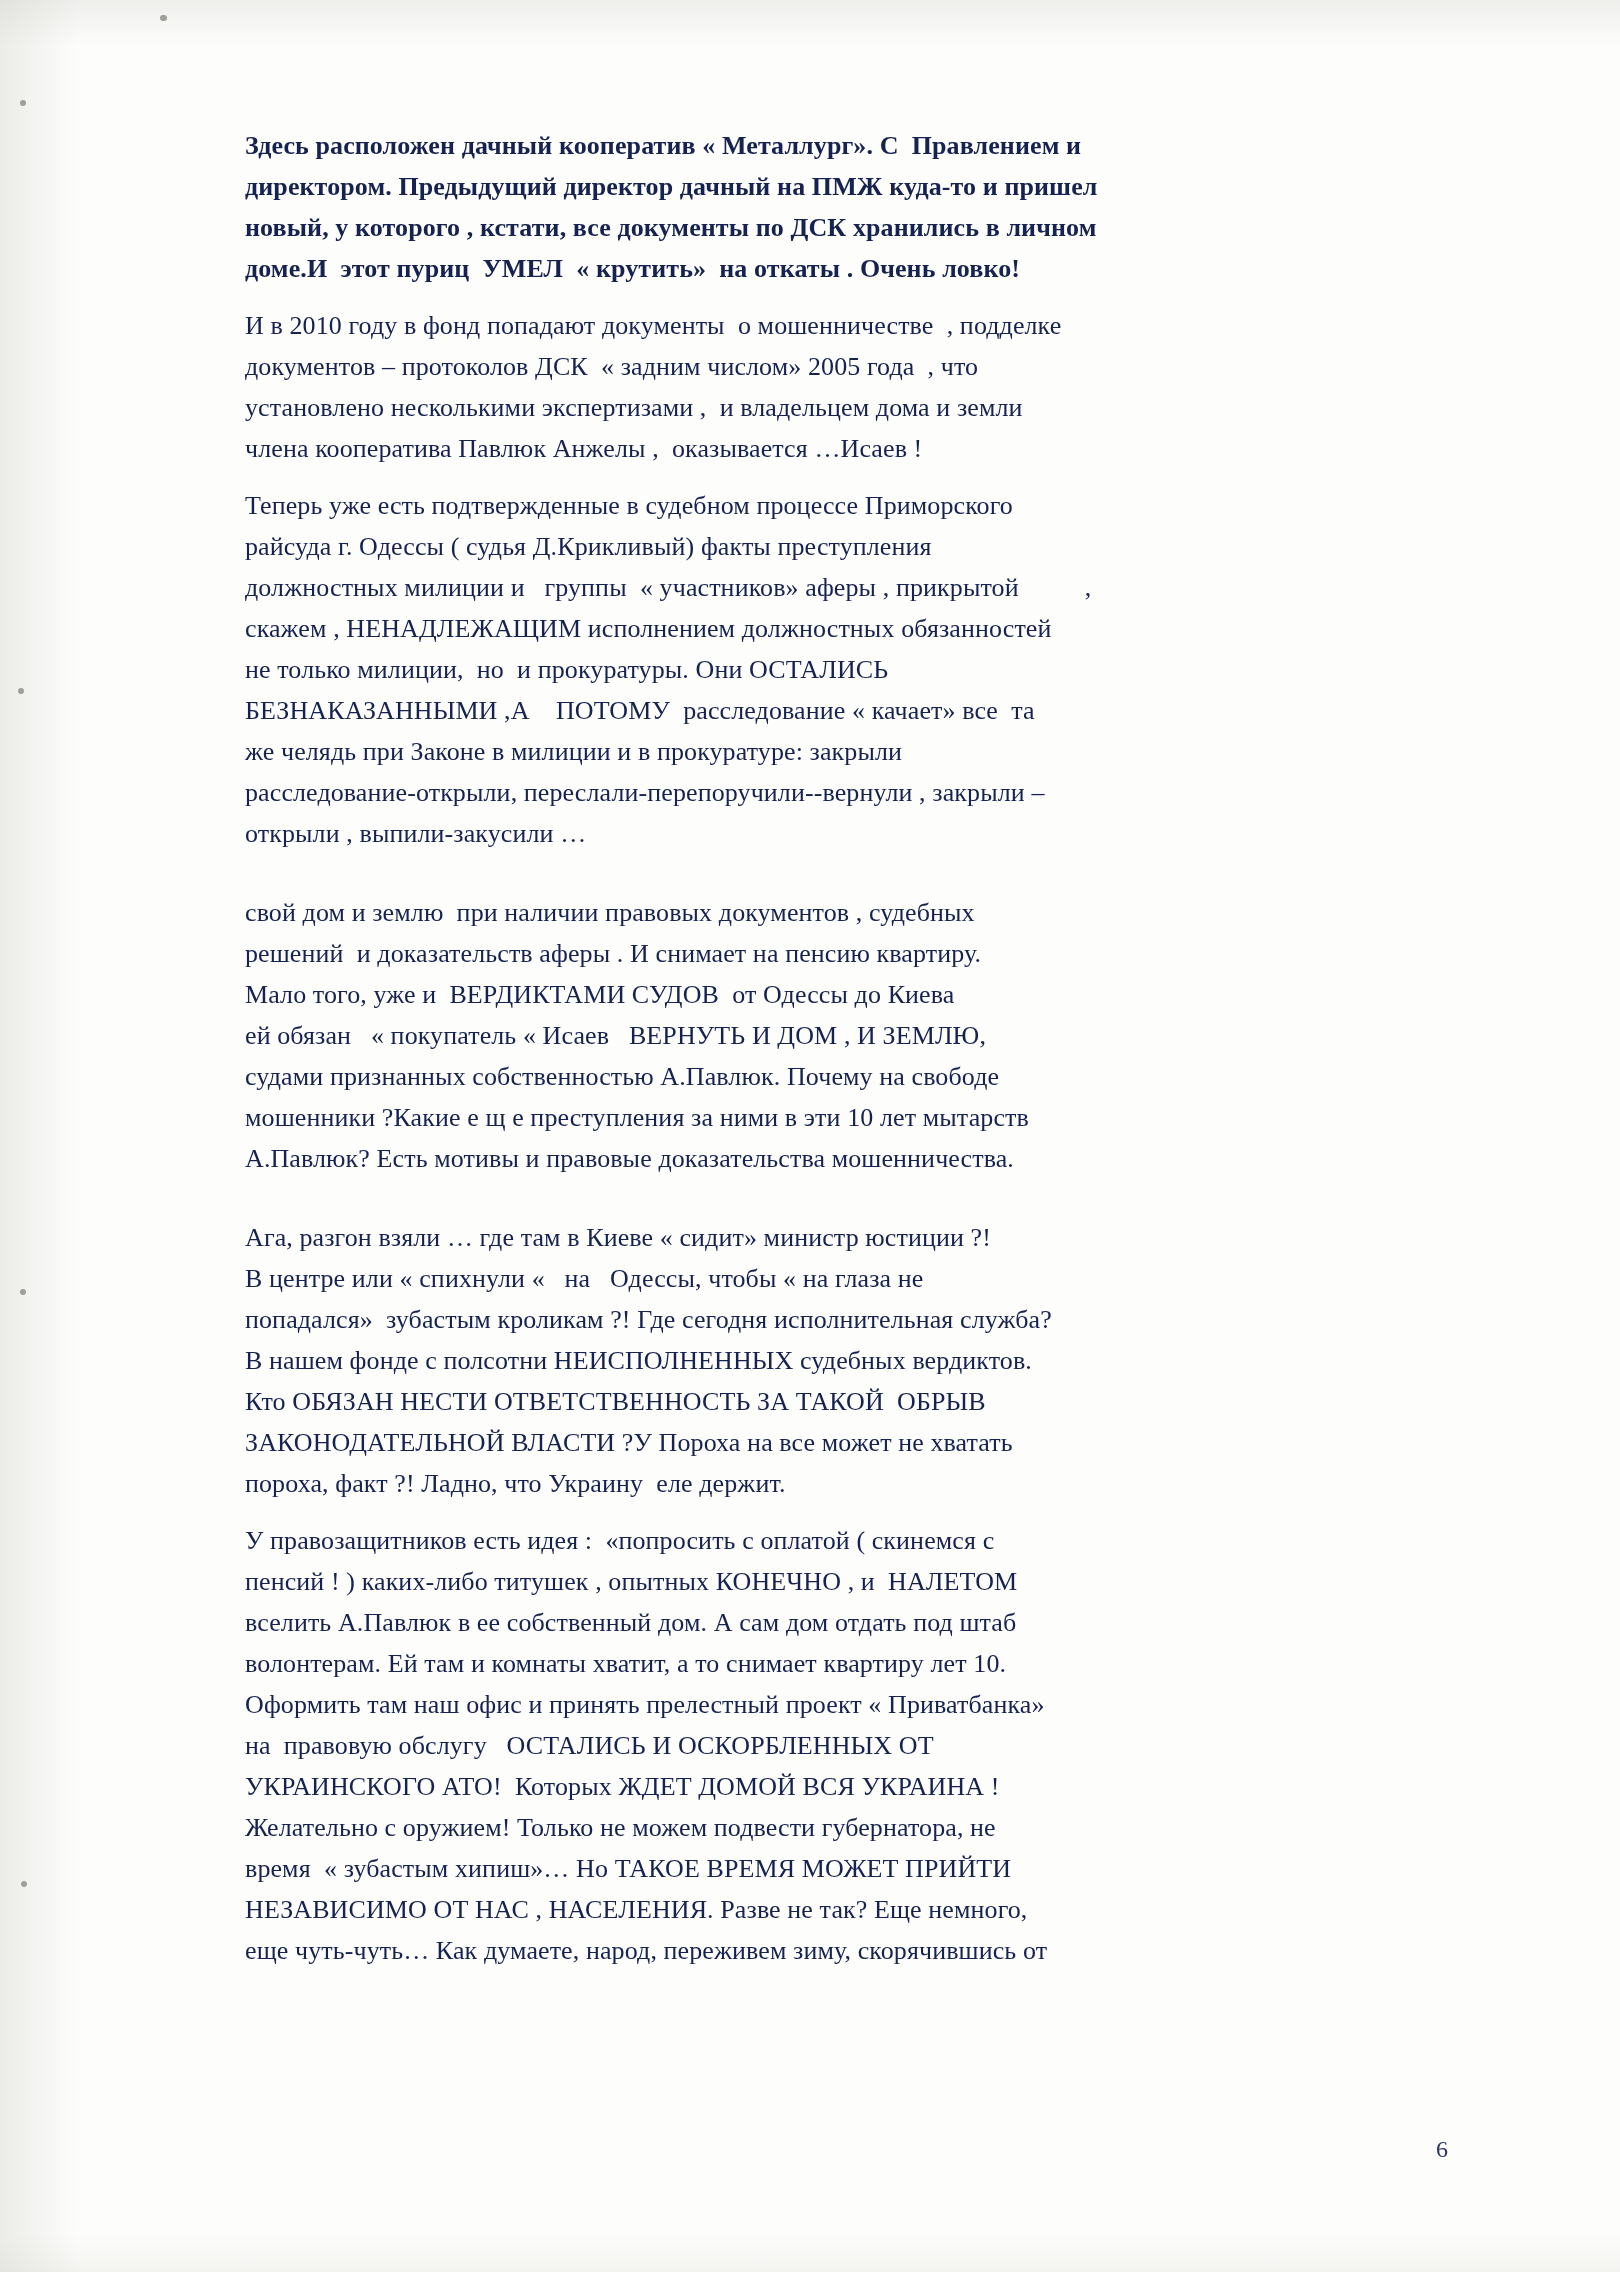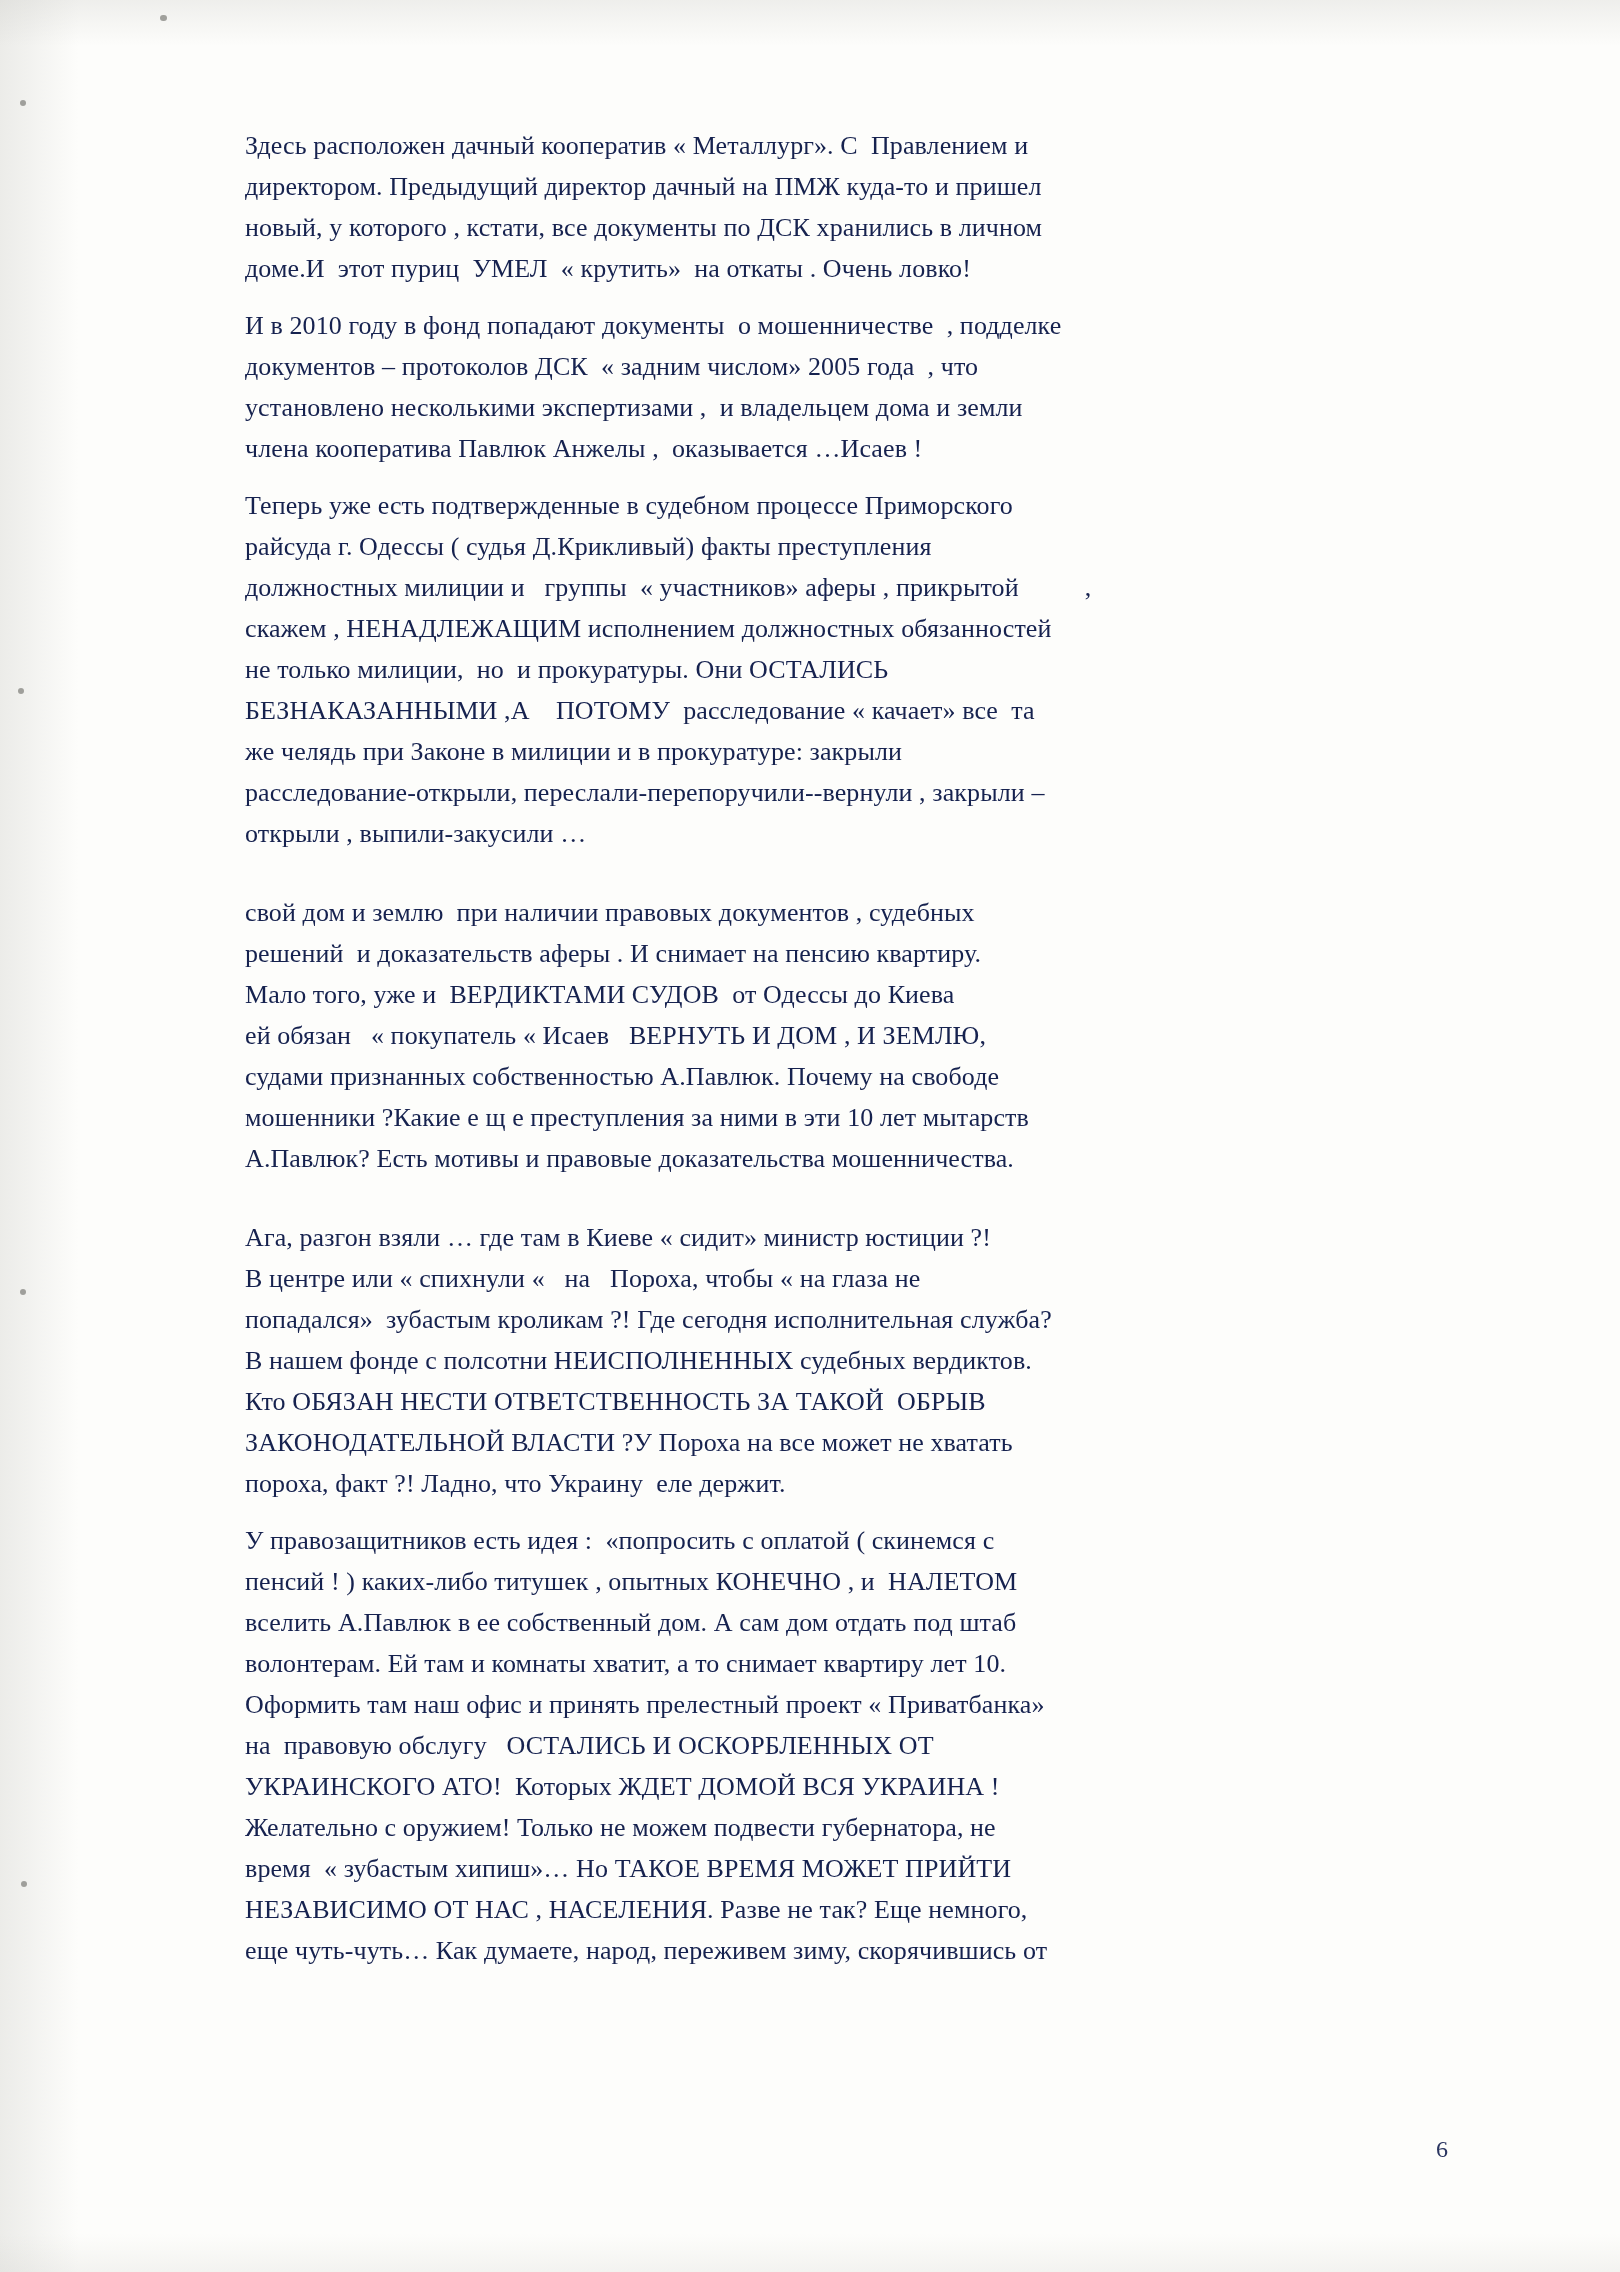--- a/index.html
+++ b/index.html
@@ -68,21 +68,21 @@
     letter-spacing: 0.1px;
     text-align: left;
   }
   .para + .para { margin-top: 16px; }
 
   .gap { height: 38px; }
 
   .line { display: block; white-space: pre-wrap; }
 
   
-  .b { font-weight: normal; }
+  .b { font-weight: bold; }
 
   .page-number {
     position: absolute;
     right: 172px;
     bottom: 110px;
     font-size: 24px;
     color: #2a3560;
     font-family: "Liberation Serif", serif;
   }
 </style>
@@ -138,21 +138,21 @@
       <span class="line">ей обязан   « покупатель « Исаев   ВЕРНУТЬ И ДОМ , И ЗЕМЛЮ,</span>
       <span class="line">судами признанных собственностью А.Павлюк. Почему на свободе</span>
       <span class="line">мошенники ?Какие е щ е преступления за ними в эти 10 лет мытарств</span>
       <span class="line">А.Павлюк? Есть мотивы и правовые доказательства мошенничества.</span>
     </p>
 
     <div class="gap"></div>
 
     <p class="para">
       <span class="line">Ага, разгон взяли … где там в Киеве « сидит» министр юстиции ?!</span>
-      <span class="line">В центре или « спихнули «   на   Пороха, чтобы « на глаза не</span>
+      <span class="line">В центре или « спихнули «   на   Одессы, чтобы « на глаза не</span>
       <span class="line">попадался»  зубастым кроликам ?! Где сегодня исполнительная служба?</span>
       <span class="line">В нашем фонде с полсотни НЕИСПОЛНЕННЫХ судебных вердиктов.</span>
       <span class="line">Кто ОБЯЗАН НЕСТИ ОТВЕТСТВЕННОСТЬ ЗА ТАКОЙ  ОБРЫВ</span>
       <span class="line">ЗАКОНОДАТЕЛЬНОЙ ВЛАСТИ ?У Пороха на все может не хватать</span>
       <span class="line">пороха, факт ?! Ладно, что Украину  еле держит.</span>
     </p>
 
     <p class="para">
       <span class="line">У правозащитников есть идея :  «попросить с оплатой ( скинемся с</span>
       <span class="line">пенсий ! ) каких-либо титушек , опытных КОНЕЧНО , и  НАЛЕТОМ</span>

